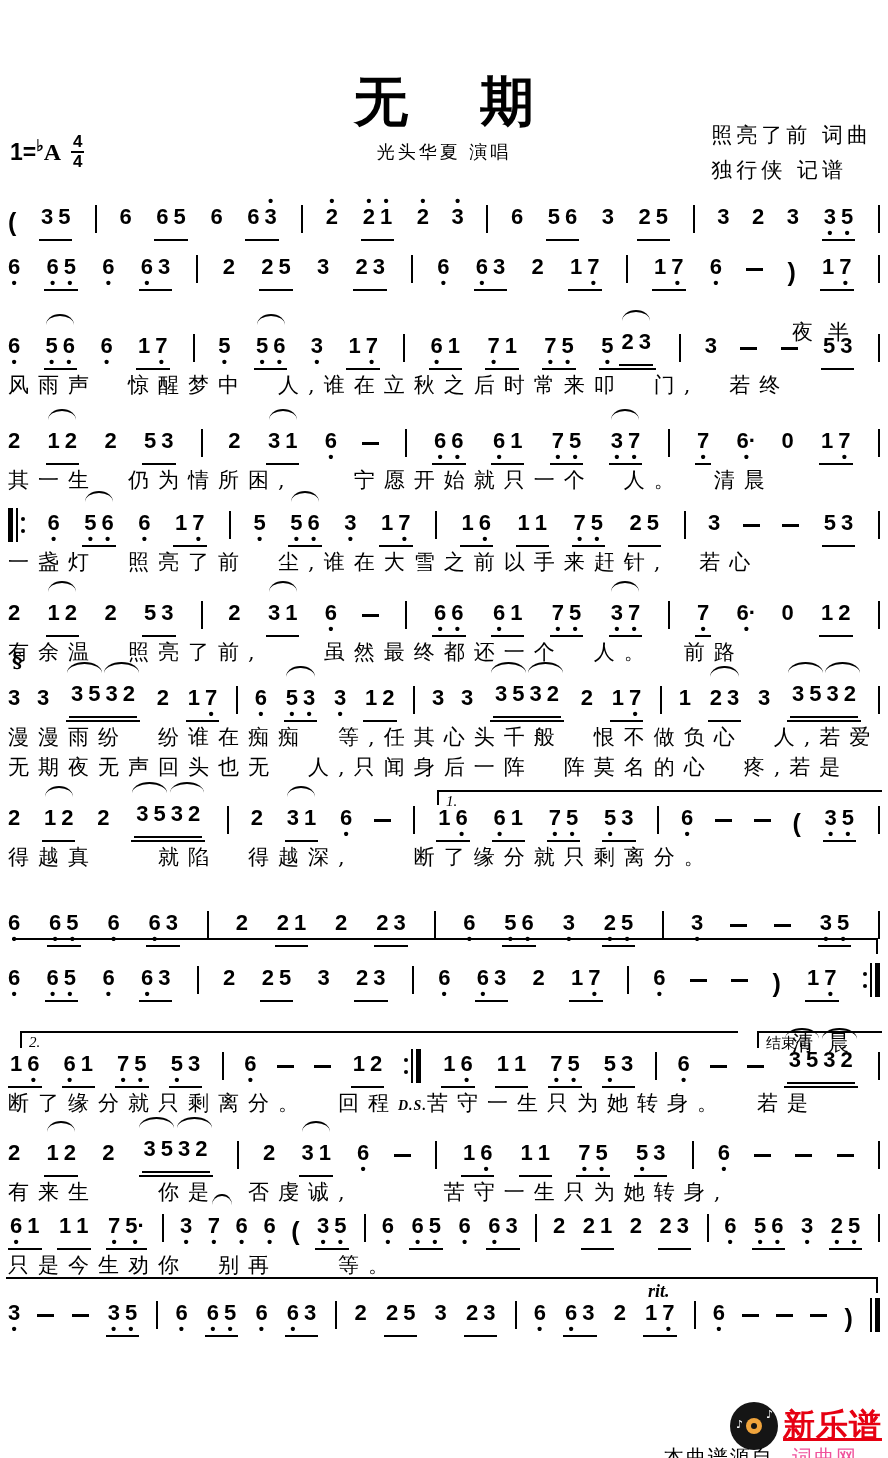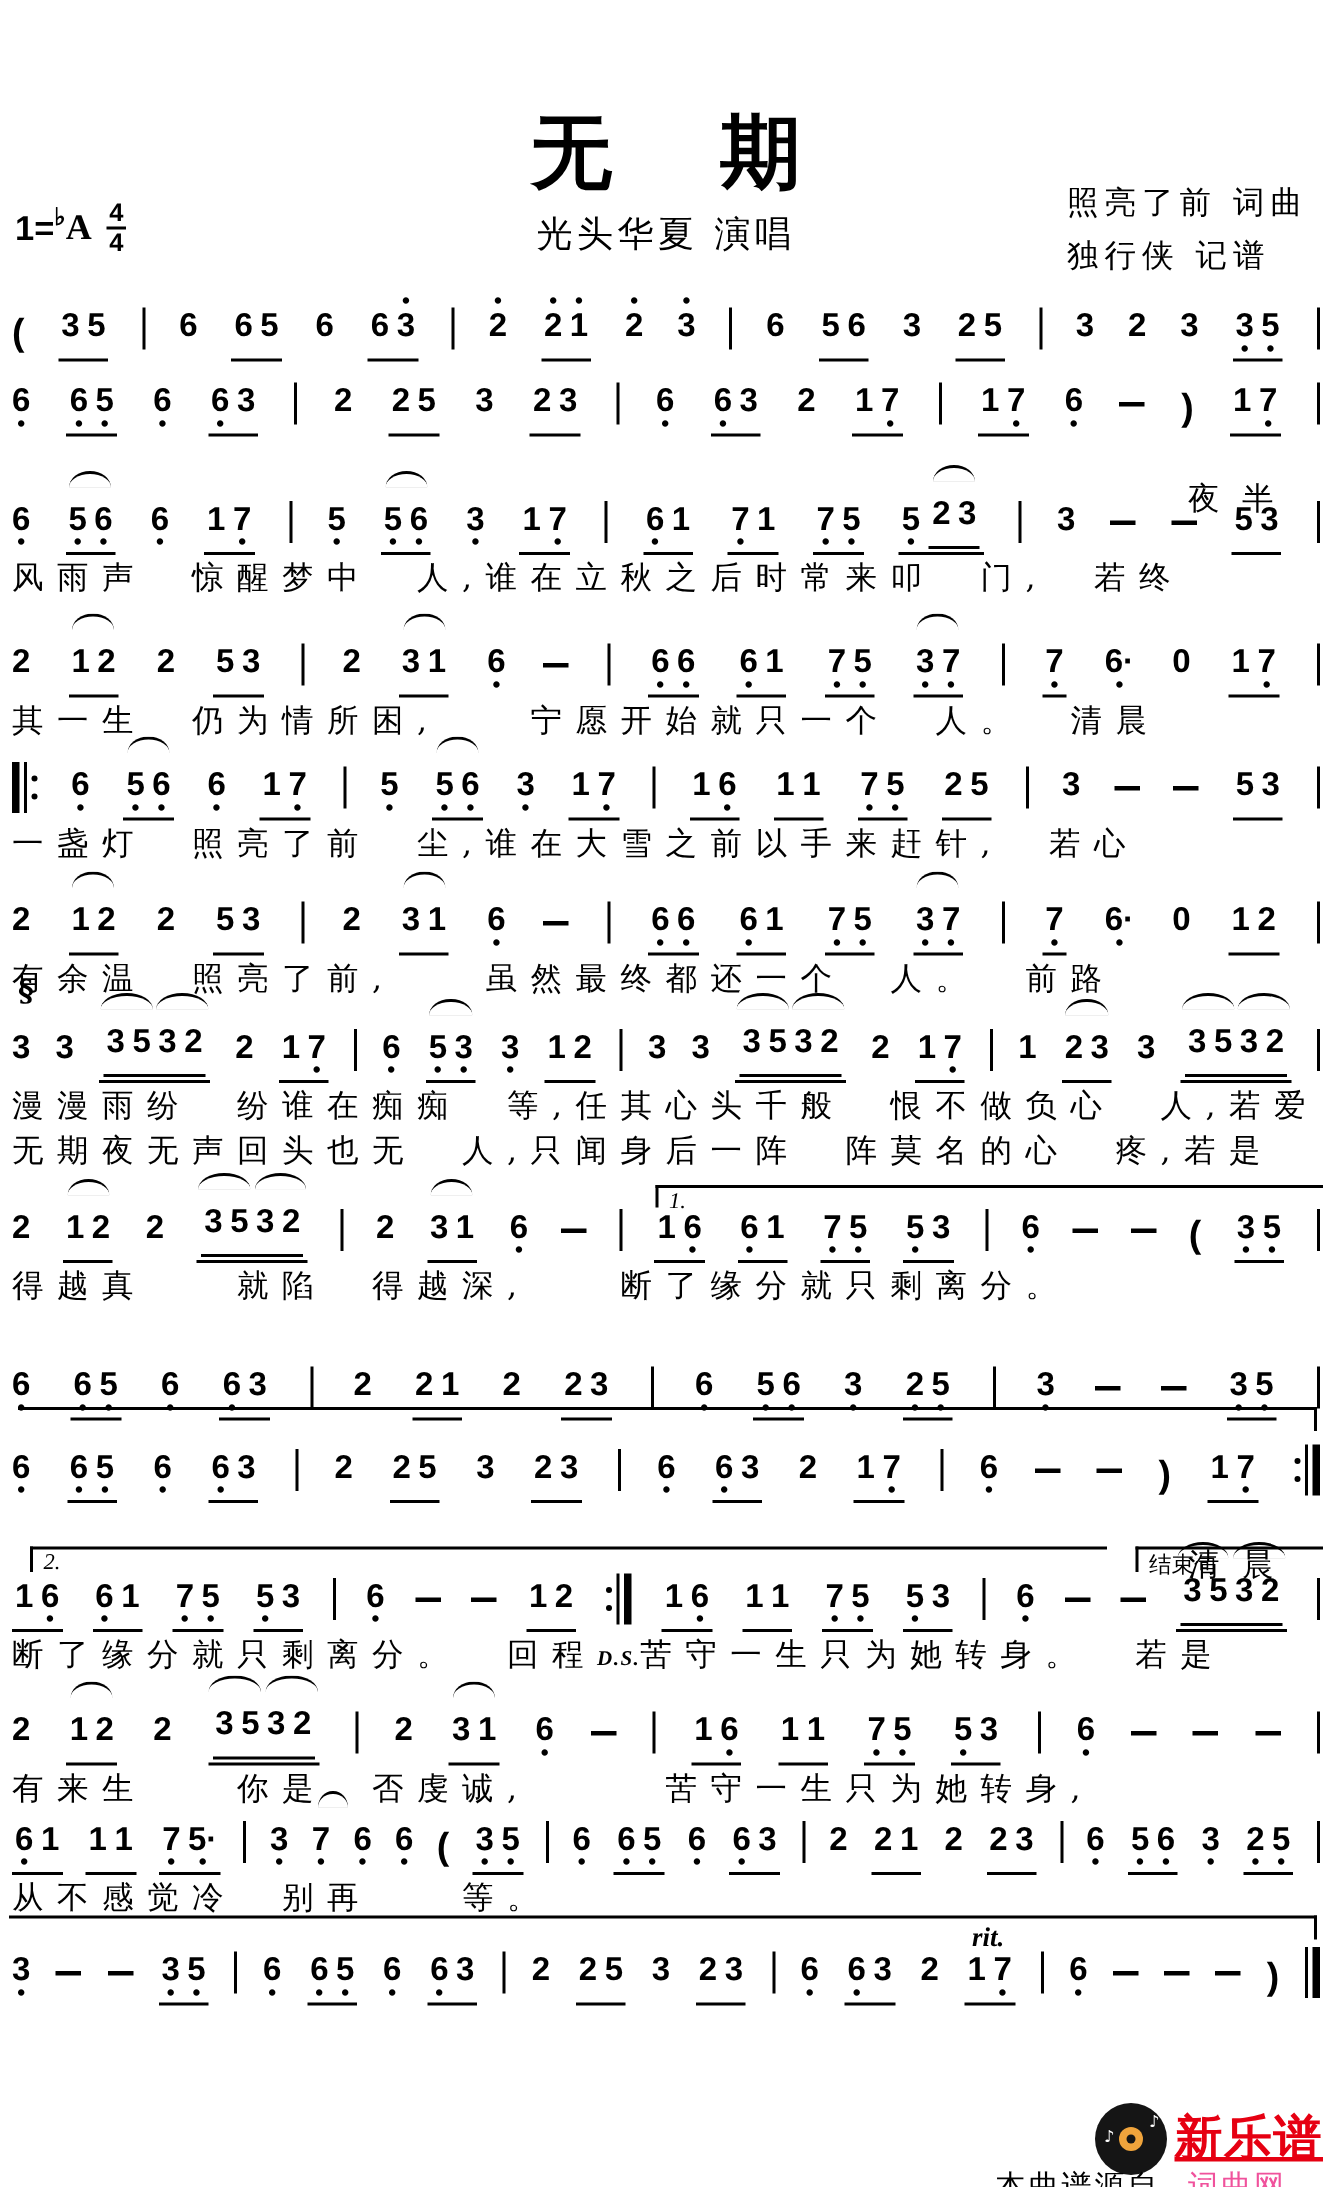--- a/index.html
+++ b/index.html
@@ -2,21 +2,21 @@
 <html><head>
 <meta charset="utf-8">
 <style>
   html,body{margin:0;padding:0;background:#888;}
   .sheet{position:relative;width:888px;height:1458px;background:#fff;overflow:hidden;
          font-family:"DejaVu Serif",serif;color:#000;}
   
   .title{position:absolute;top:66px;left:0;right:0;text-align:center;
          font-size:54px;font-weight:bold;letter-spacing:72px;padding-left:72px;white-space:nowrap;}
   .performer{position:absolute;top:140px;left:0;right:0;text-align:center;
-         font-size:24px;letter-spacing:3px;}
+         font-size:18px;letter-spacing:3px;}
   .credits{position:absolute;top:118px;right:16px;font-size:21px;line-height:35px;
          letter-spacing:4px;text-align:left;}
   .keysig{position:absolute;top:134px;left:10px;display:flex;align-items:center;
          font-family:"Liberation Sans",sans-serif;}
   .keysig .kp{font-size:23px;font-weight:bold;}
   .keysig .kf{font-size:16px;font-weight:bold;vertical-align:super;position:relative;top:-7px;}
   .keysig .kk{font-size:24px;font-weight:bold;font-family:"Liberation Serif",serif;}
   .frac{display:inline-flex;flex-direction:column;align-items:center;margin-left:10px;
         font-size:17px;font-weight:bold;line-height:16px;}
   .frac .fb{width:13px;height:2px;background:#000;margin:1px 0;}
@@ -2464,21 +2464,21 @@
               </span>
               <span class="tok">
                 <i class="td">&nbsp;</i>
                 <b class="num">5</b>
                 <i class="bd">•</i>
               </span>
             </span>
           </span>
           <span class="bar"></span>
         </div>
-        <div class="lyr"><span>从不感觉冷　别再　　等。</span></div>
+        <div class="lyr"><span>只是今生劝你　别再　　等。</span></div>
       </div>
       <div class="sys s13">
         <div class="nrow">
           <span class="tokwrap">
             <span class="tok">
               <i class="td">&nbsp;</i>
               <b class="num">3</b>
               <i class="bd">•</i>
             </span>
           </span>

